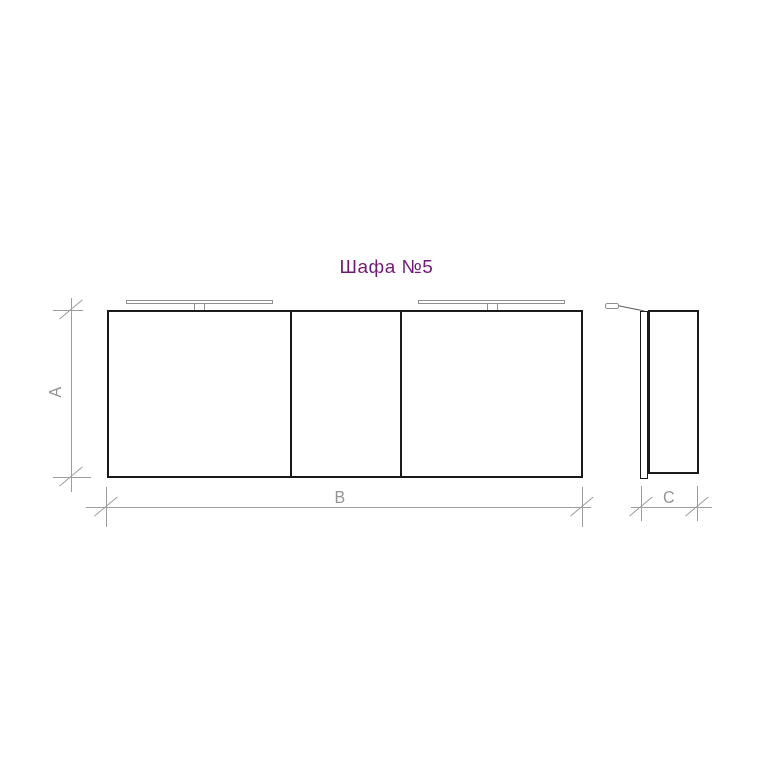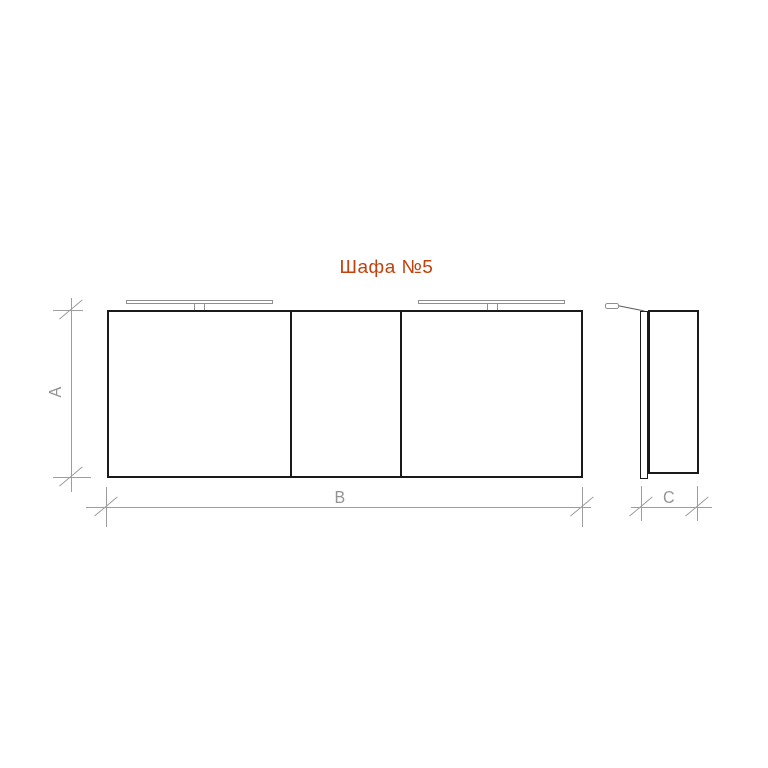--- a/index.html
+++ b/index.html
@@ -19,21 +19,21 @@
     background:var(--background);
     overflow:hidden;
   }
   
   .title{
     position:absolute;
     left:284px;top:256px;width:205px;
     text-align:center;
     font-size:19px;
     letter-spacing:0.5px;
-    color:#c2410c;
+    color:#701a75;
   }
   
   .cab-outline{
     position:absolute;
     box-sizing:border-box;
     border:2.5px solid var(--outline);
     background:var(--background);
   }
   .obj-v{position:absolute;width:2px;background:var(--outline);}
   

